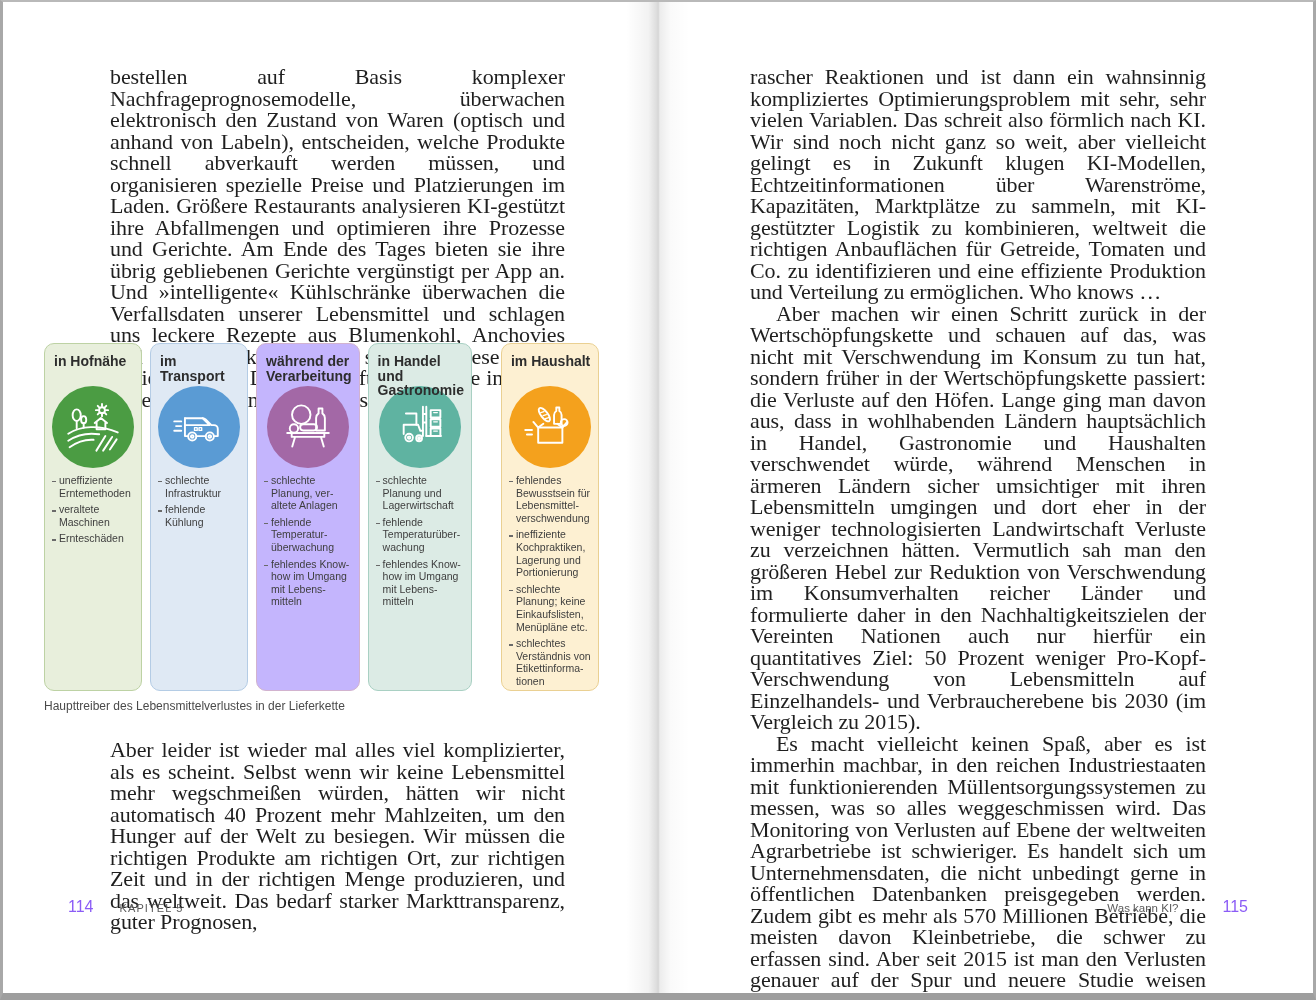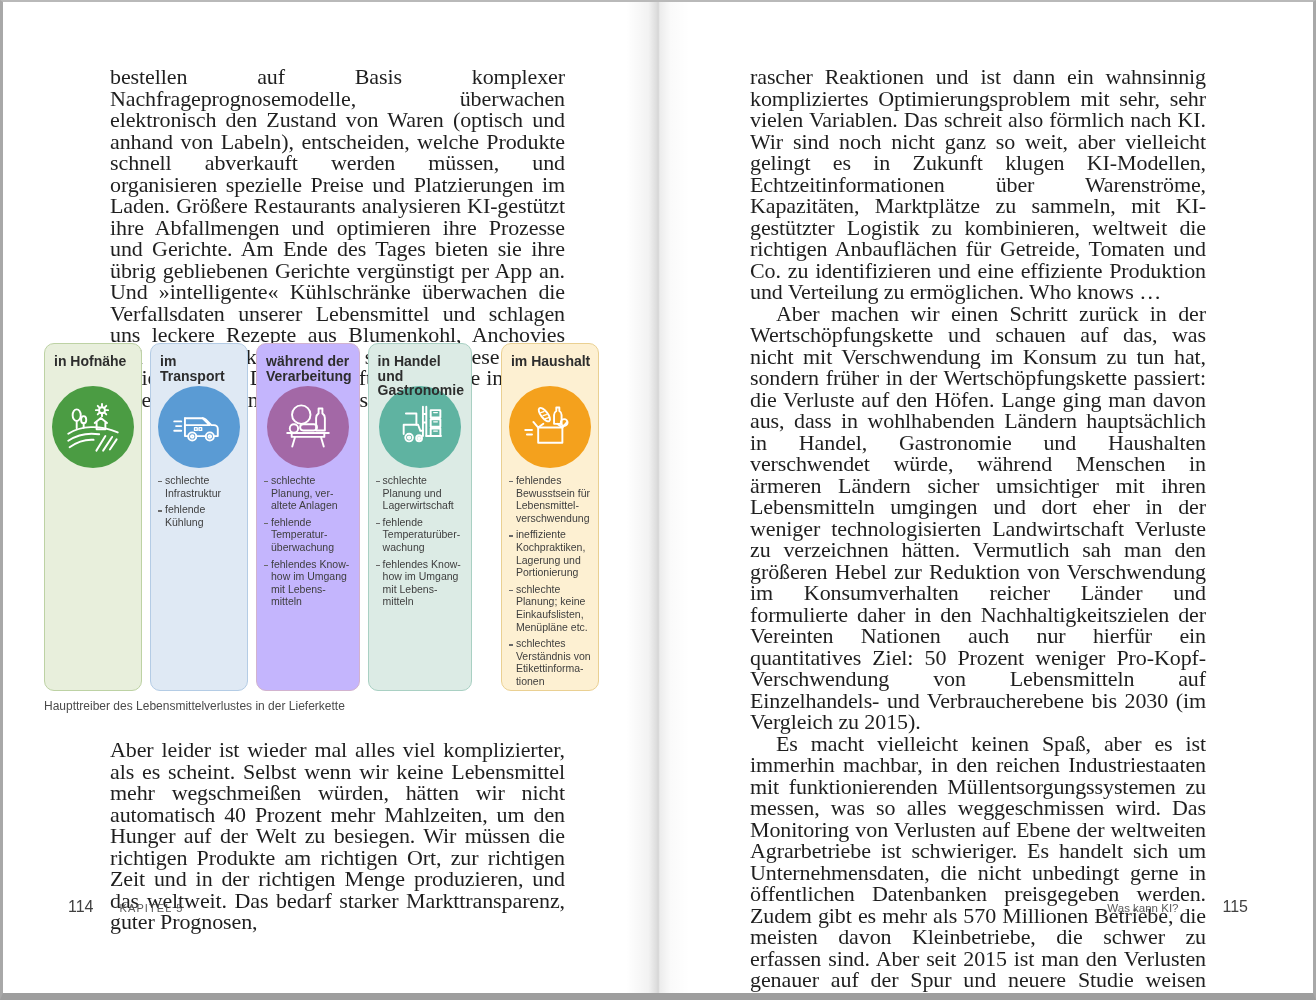--- a/index.html
+++ b/index.html
@@ -58,21 +58,21 @@
   .caption{
     position:absolute;left:44px;top:699px;width:522px;
     font-family:"Liberation Sans","DejaVu Sans",sans-serif;
     font-size:12px;color:#4a4a4a;
   }
 
   
   .footer{position:absolute;top:898px;font-family:"Liberation Sans","DejaVu Sans",sans-serif;display:flex;align-items:baseline;}
   #footer-left{left:68px;gap:26px;}
   #footer-right{right:68px;gap:44px;}
-  .pagenum{font-size:16px;color:#404040;}
+  .pagenum{font-size:16px;color:#8b5cf6;}
   .running{font-size:11px;letter-spacing:1.1px;color:#5a5a5a;}
   .running2{font-size:11.5px;color:#5a5a5a;}
 </style>
 </head>
 <body>
 
 <div>
 
   <p id="left-p1" class="serif para">bestellen auf Basis komplexer Nachfrageprognosemodelle, überwachen elektronisch den Zustand von Waren (optisch und anhand von Labeln), entscheiden, welche Produkte schnell abverkauft werden müssen, und organisieren spezielle Preise und Platzierungen im Laden. Größere Restaurants analysieren KI-gestützt ihre Abfallmengen und optimieren ihre Prozesse und Gerichte. Am Ende des Tages bieten sie ihre übrig gebliebenen Gerichte vergünstigt per App an. Und »intelligente« Kühlschränke überwachen die Verfallsdaten unserer Lebensmittel und schlagen uns leckere Rezepte aus Blumenkohl, Anchovies und Scheibenkäse vor, solange diese noch genießbar sind. Das alles hilft, die Abfälle in diesen Bereichen zu senken, und das ist gut.</p>
 
@@ -89,20 +89,27 @@
               <path d="M9.5 18.7V25"></path>
           <ellipse cx="15.7" cy="17.5" rx="2.3" ry="3.2"></ellipse>
               <path d="M15.7 20.7V24.6"></path>
           <path d="M25.5 20.4l5.5-4.4 5.5 4.4M27.2 19.4V26h7.8v-6.6"></path>
           <path d="M2 30c11-7.2 28-8 44-1.2"></path>
           <path d="M2 36.2c8.5-5.6 18-7.2 27.5-5.7M3.2 42c7.2-5.1 14.2-7.1 21.3-6.6"></path>
           <path d="M27 45l8-13M33 45l8-12.2M39 44l6-9"></path>
         </g>
           </svg>
       </div>
+      <ul class="card-items">
+        <li>uneffiziente
+Erntemethoden</li>
+        <li>veraltete
+Maschinen</li>
+        <li>Ernteschäden</li>
+      </ul>
     </div>
 
     <div class="card" style="background: rgb(223, 233, 244); border-color: rgb(180, 204, 229);">
       <div class="card-title">im Transport</div>
       <div class="card-circle" style="background: rgb(90, 155, 212);">
         <svg viewBox="0 0 48 48">
             <g stroke="#fff" fill="none" stroke-width="1.7" stroke-linecap="round" stroke-linejoin="round">
           <path d="M2 19h6.2M3.6 23.2h4.6M2 27.4h6.2"></path>
           <path d="M11.5 16.2h15.8c1 0 1.9.4 2.6 1.1l5.1 5h2.3a3.4 3.4 0 013.4 3.4v6.4h-3.2"></path>
           <path d="M11.5 16.2v15.9h2.9M27.3 16.2l6.1 6.1H11.5"></path>

